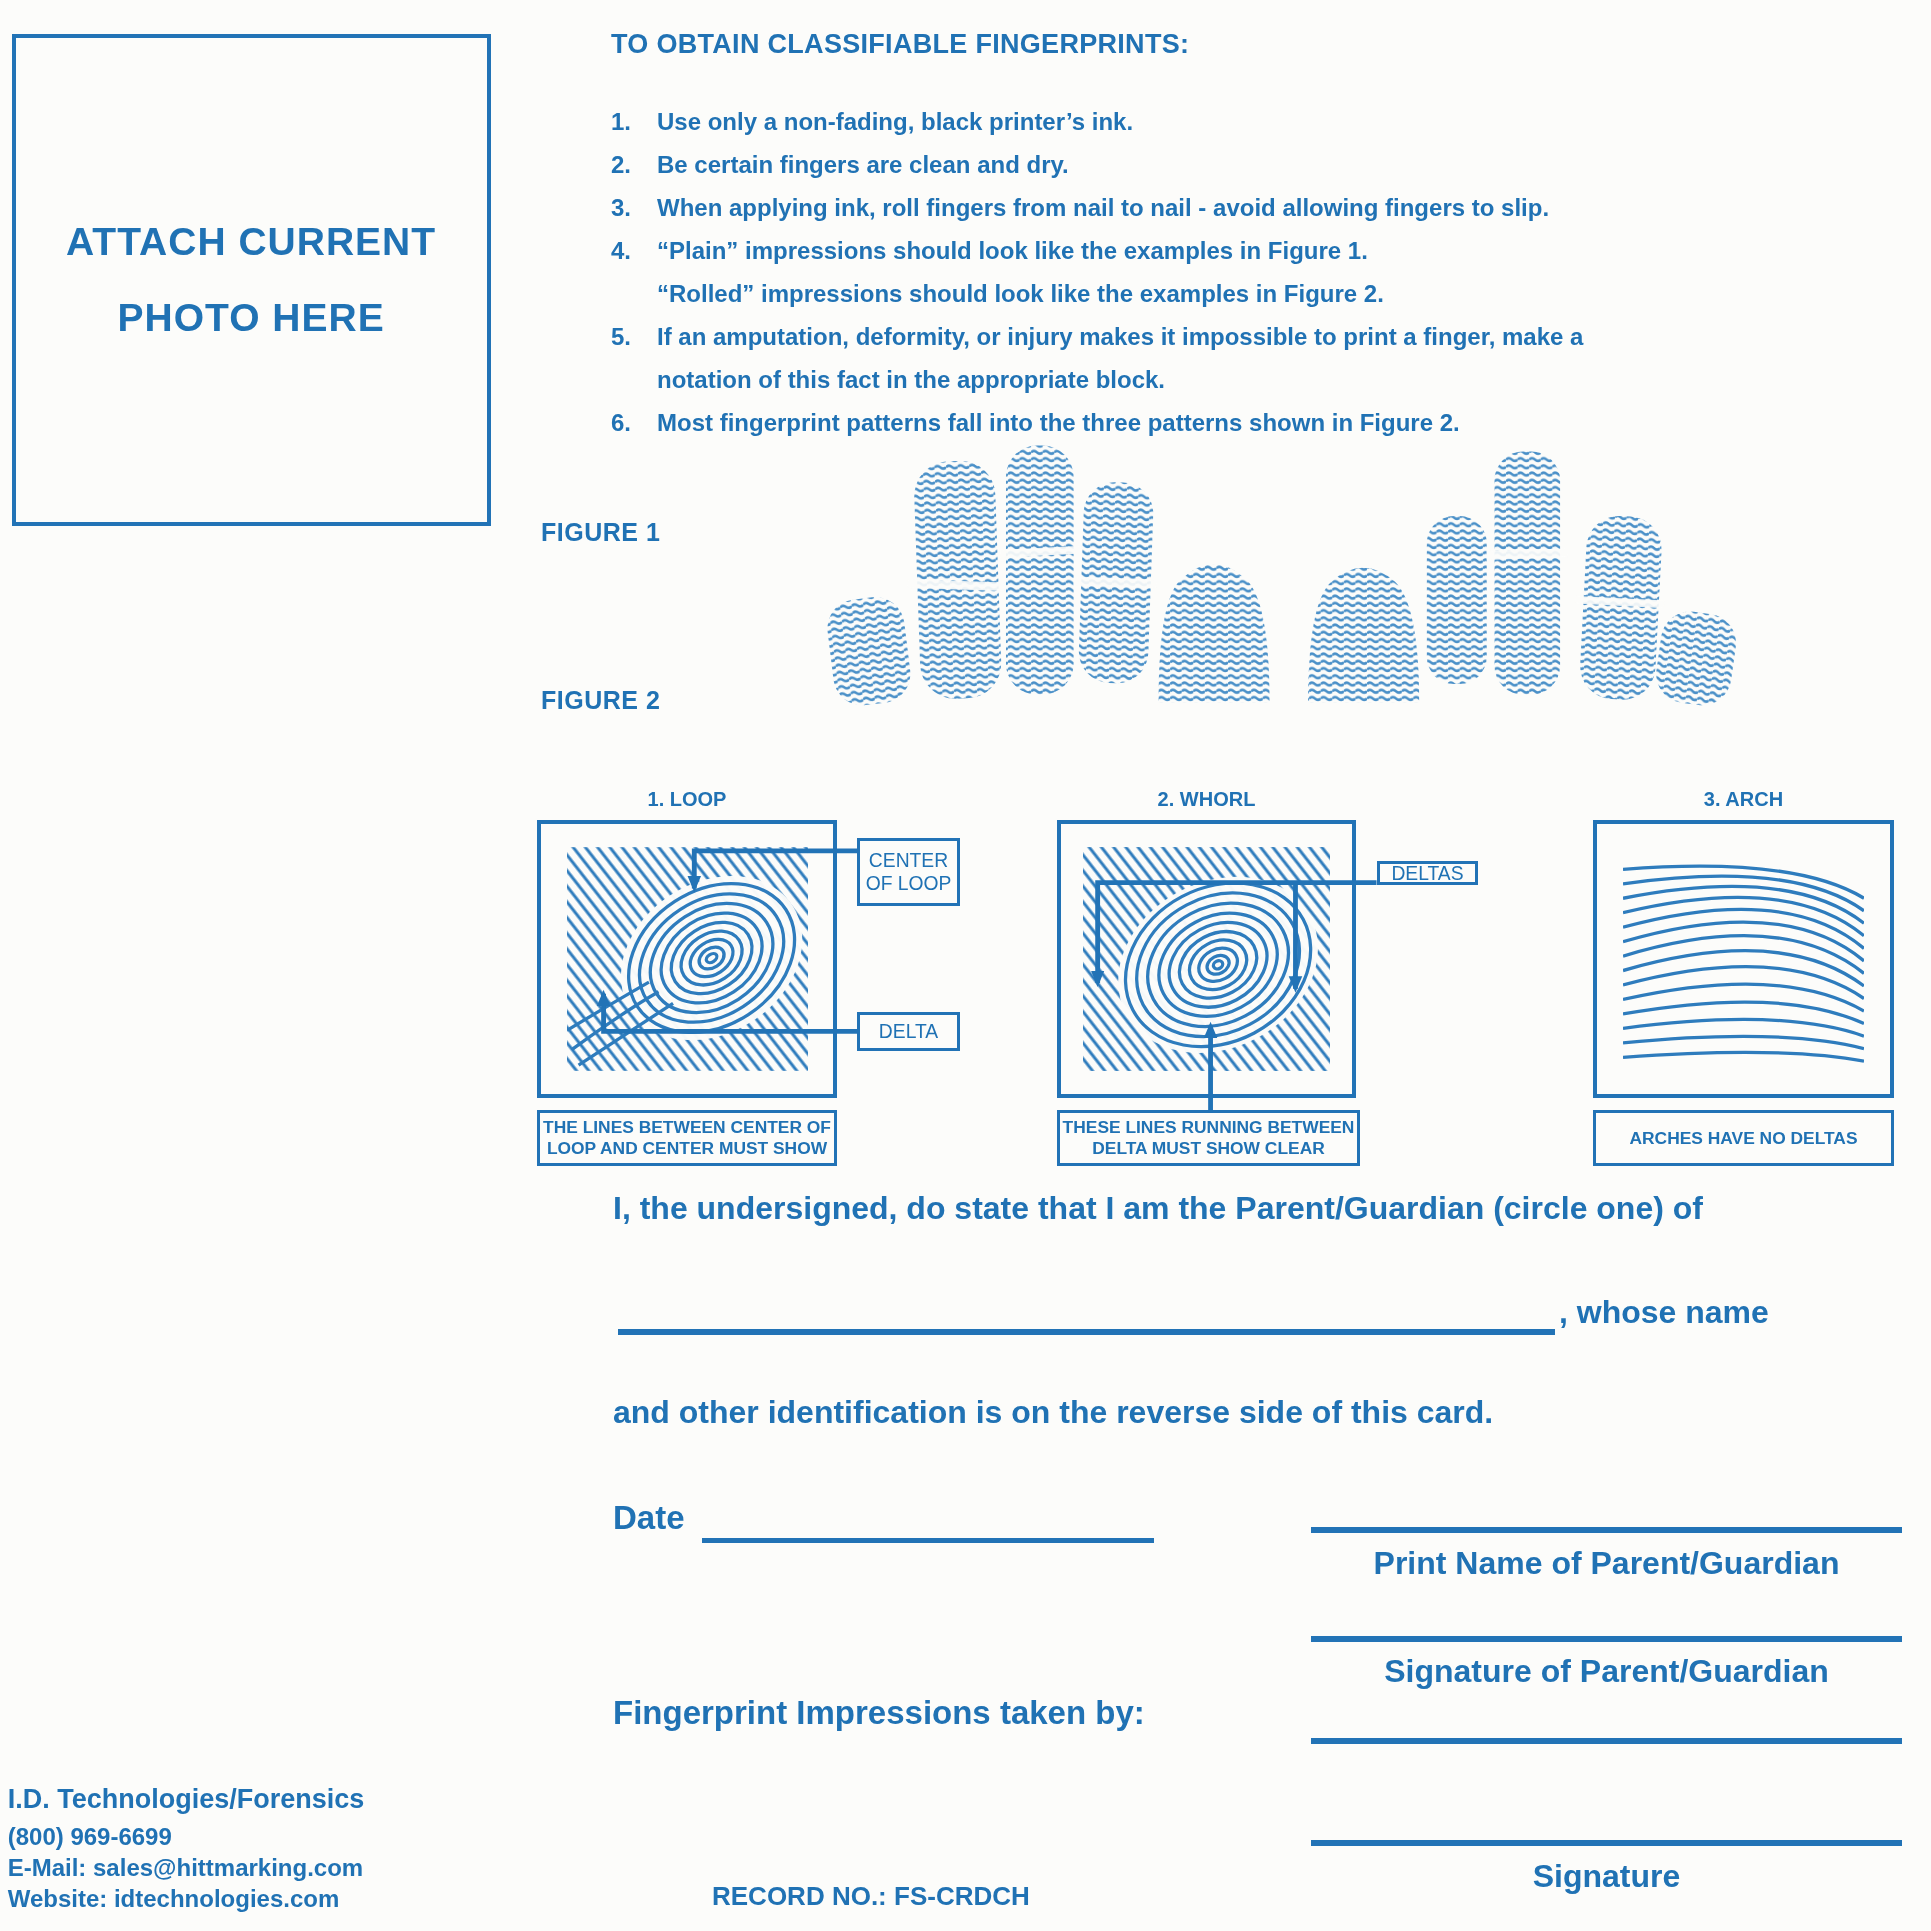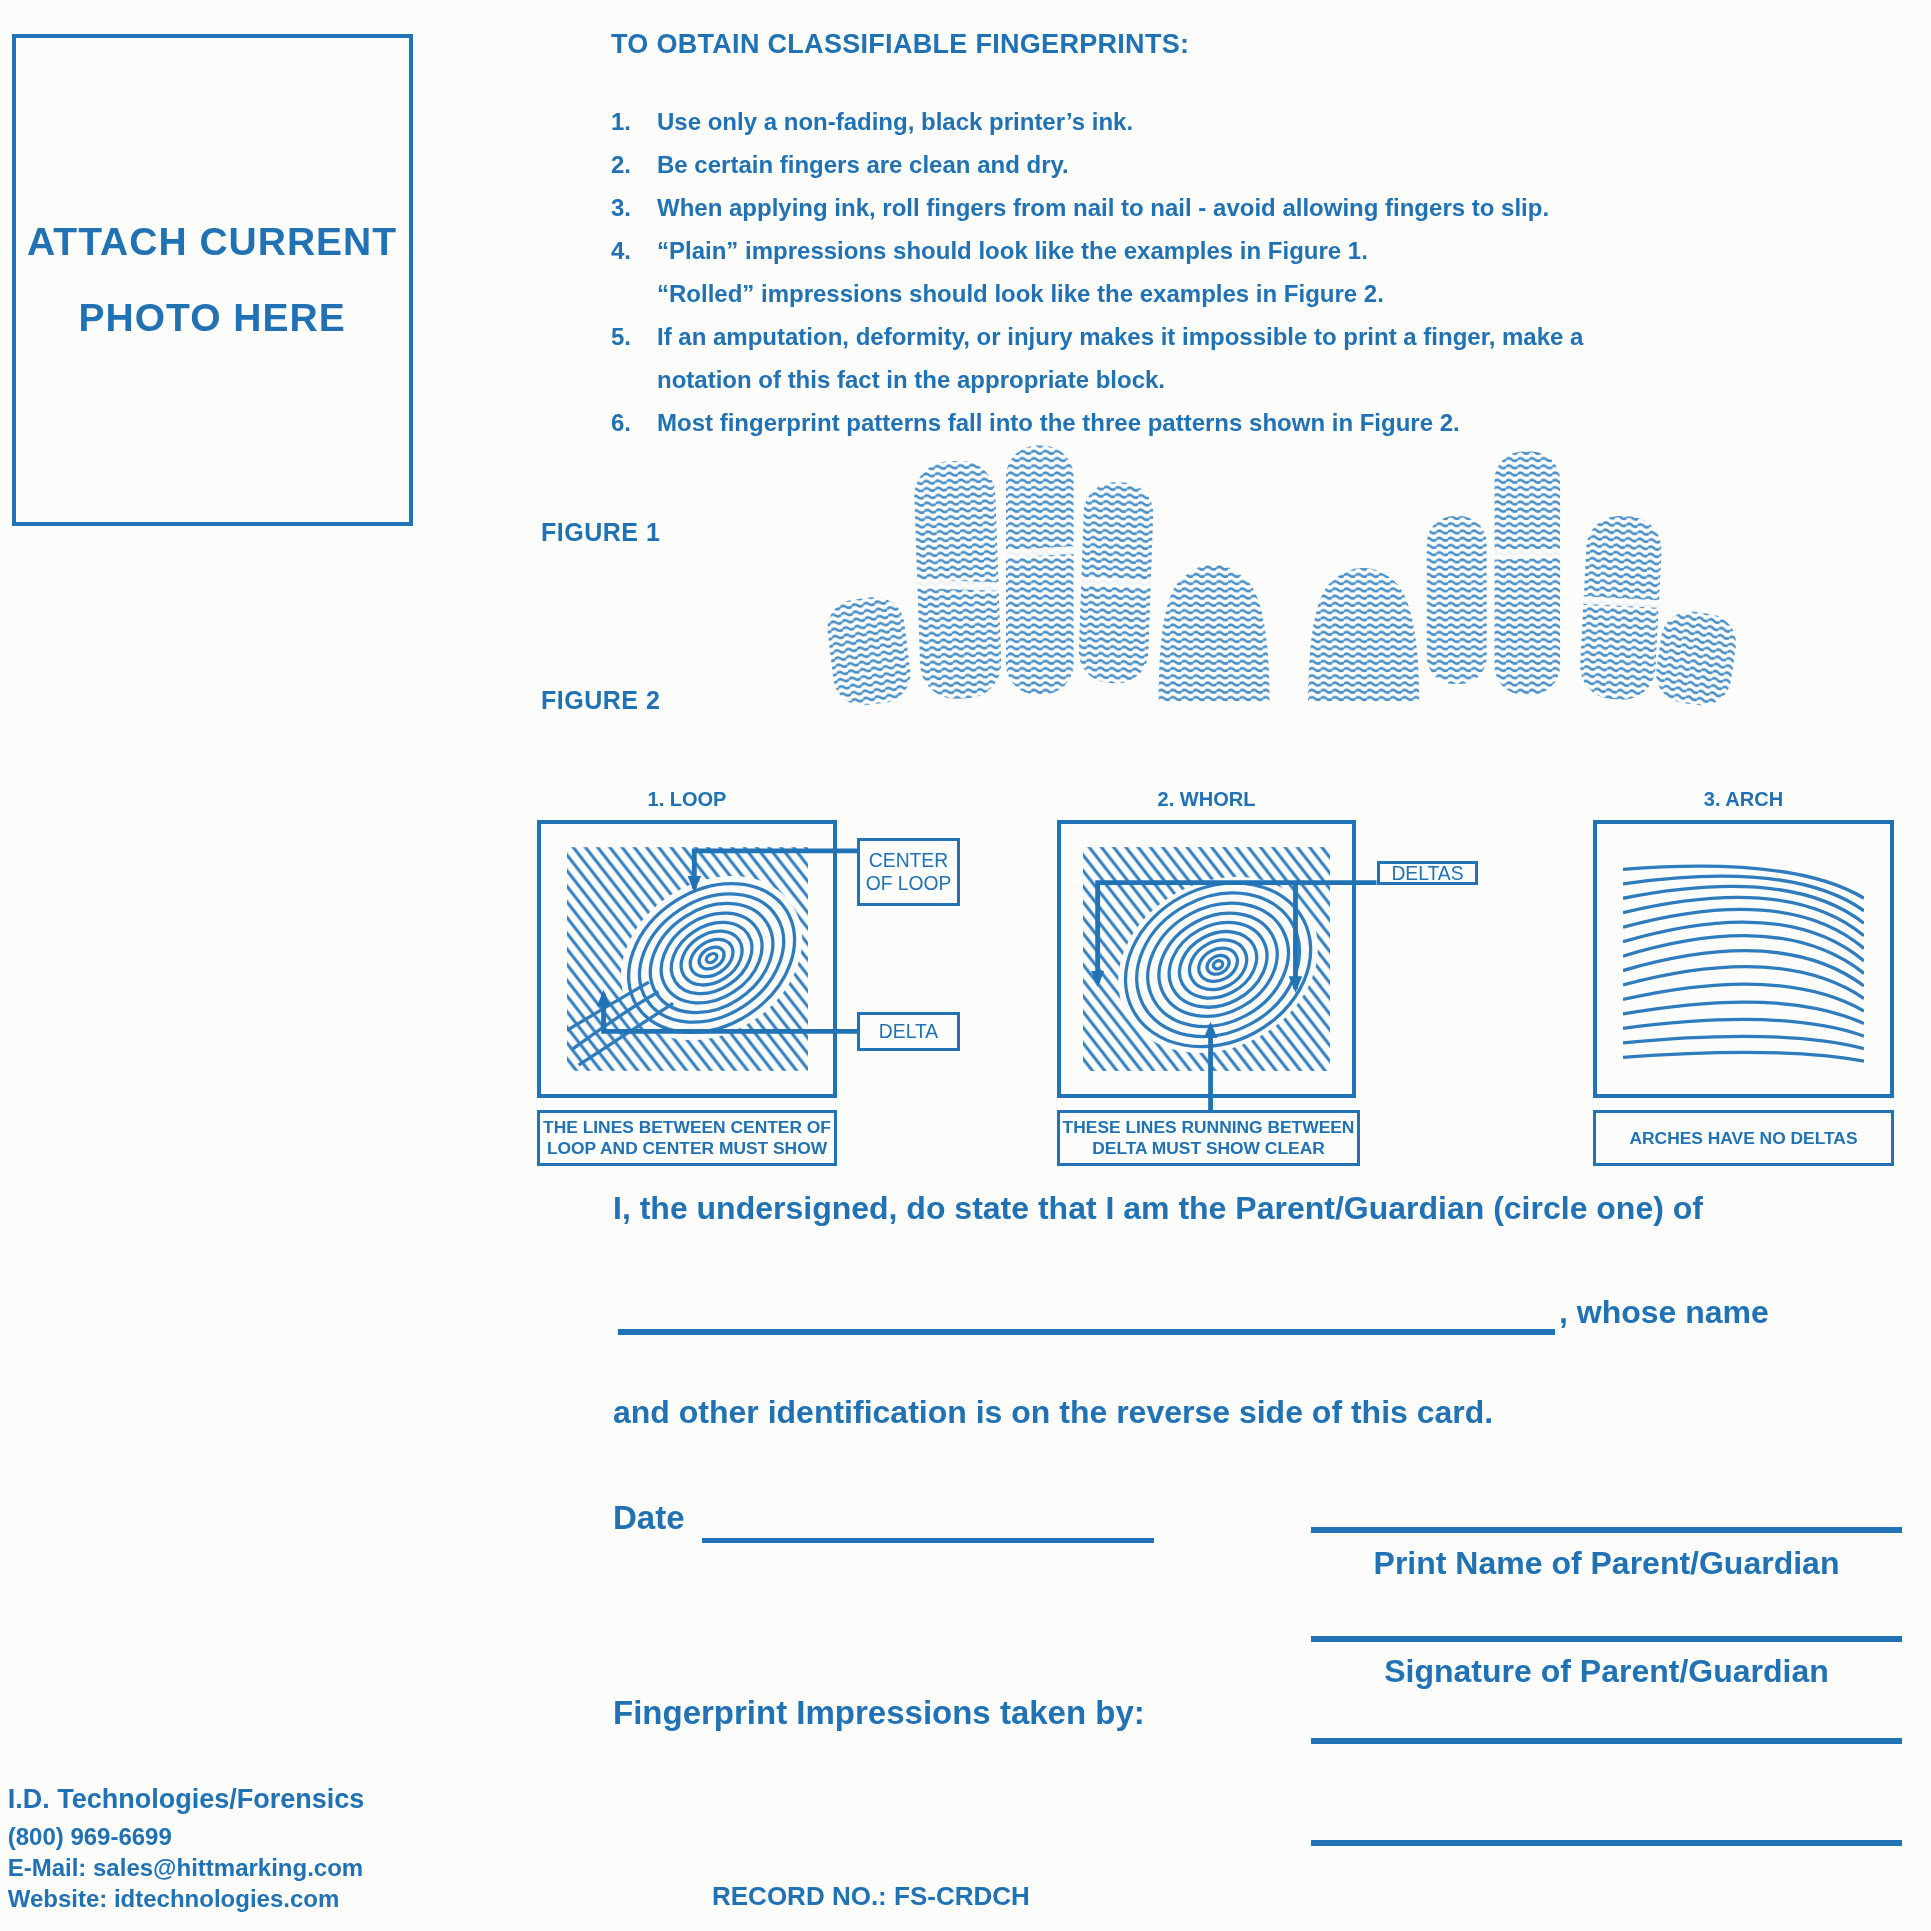--- a/index.html
+++ b/index.html
@@ -4,21 +4,21 @@
 <style>
   html,body{margin:0;padding:0;background:#e8e8e8;}
   .page{
     position:relative;width:1931px;height:1931px;background:#fcfcfa;
     font-family:"Liberation Sans", sans-serif;color:#2072b4;overflow:hidden;
   }
   .abs{position:absolute;}
 
   
   .photo-box{
-    left:11.6px;top:34px;width:401px;height:492px;border:4.8px solid #2273b6;
+    left:11.6px;top:34px;width:479px;height:492px;border:4.8px solid #2273b6;
     box-sizing:border-box;display:flex;flex-direction:column;align-items:center;
     justify-content:center;gap:32px;
   }
   .photo-box div{font-size:39px;font-weight:bold;letter-spacing:1px;}
 
   
   .ins-title{left:611px;top:29px;font-size:27px;font-weight:bold;letter-spacing:0.3px;}
   .ins-list{left:611px;top:100px;width:1110px;font-size:24px;font-weight:bold;line-height:43px;}
   .il{white-space:nowrap;}
   .il .num{display:inline-block;width:46px;}
@@ -239,20 +239,21 @@
   <div class="abs sig-label" style="top:1545px;">Print Name of Parent/Guardian</div>
 
   <div class="abs rule" style="left:1311px;top:1636px;width:591px;"></div>
   <div class="abs sig-label" style="top:1653px;">Signature of Parent/Guardian</div>
 
   <div class="abs big" style="left:613px;top:1694px;">Fingerprint Impressions taken by:</div>
 
   <div class="abs rule" style="left:1311px;top:1738px;width:591px;"></div>
 
   <div class="abs rule" style="left:1311px;top:1840px;width:591px;"></div>
+  <div class="abs sig-label" style="top:1858px;">Signature</div>
 
   <div class="abs footer">
     <div class="co">I.D. Technologies/Forensics</div>
     <div class="ln">(800) 969-6699</div>
     <div class="ln">E-Mail: sales@hittmarking.com</div>
     <div class="ln">Website: idtechnologies.com</div>
   </div>
   <div class="abs recno">RECORD NO.: FS-CRDCH</div>
 
 </div>

